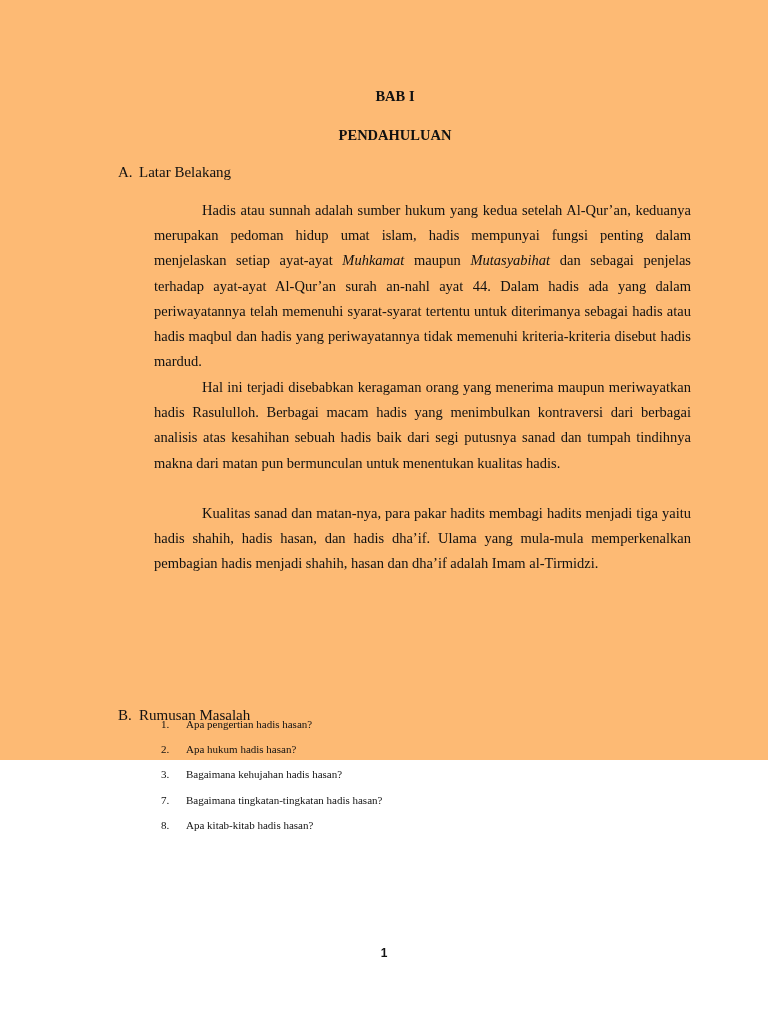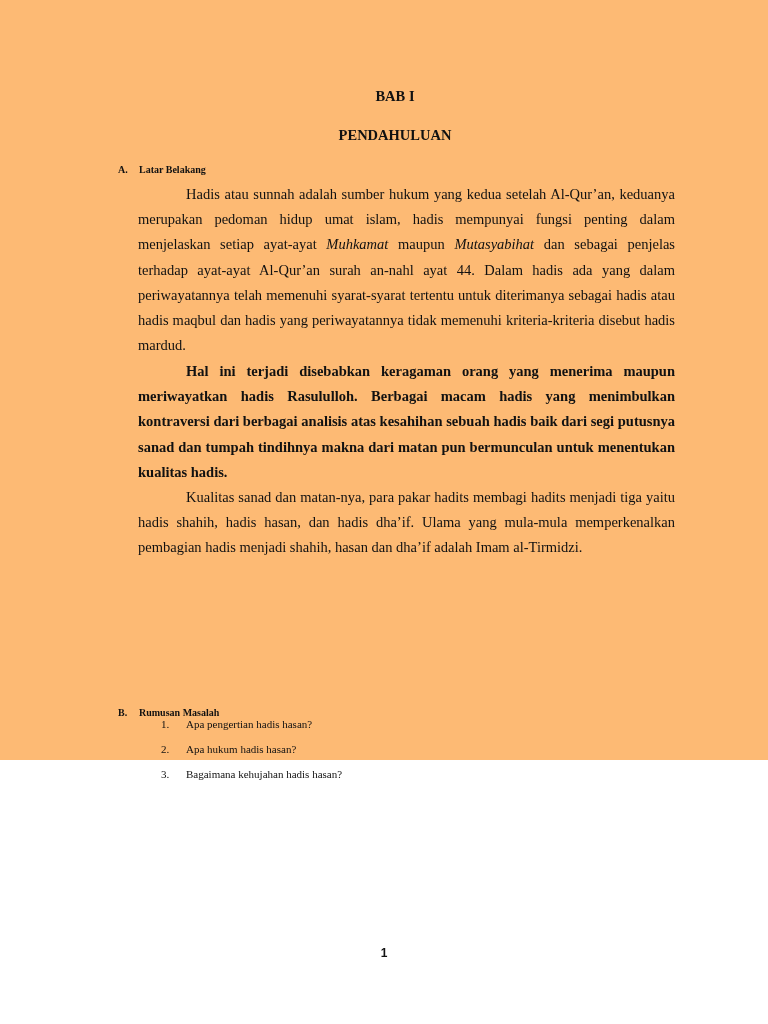--- a/index.html
+++ b/index.html
@@ -1,23 +1,23 @@
 <!DOCTYPE html>
 <html><head>
 <meta charset="utf-8">
 <style>
   html, body { margin: 0; padding: 0; background: #ffffff; }
   body { width: 768px; height: 1024px; position: relative; overflow: hidden;
          font-family: "Liberation Serif", "DejaVu Serif", serif; color: #111; }
   .page { position: absolute; left: 0; top: 0; width: 768px; height: 760px; background: #fdba74; }
   .center { position: absolute; left: 0; width: 790px; text-align: center; font-weight: bold; font-size: 14.5px; }
-  .heading { position: absolute; left: 118px; font-weight: bold; font-size: 10px; }
+  .heading { position: absolute; left: 118px; font-weight: normal; font-size: 15px; }
   .heading .lbl { display: inline-block; width: 21px; }
   .para { position: absolute; left: 138px; width: 537px; font-size: 14.5px; line-height: 25.2px;
-          text-align: justify; margin: 0; }
+          text-align: justify; margin: 16px; }
   .para .indent { display: inline-block; width: 48px; }
   .para em { font-style: italic; }
   .list { position: absolute; left: 161px; top: 712px; margin: 0; padding: 0; list-style: none; font-size: 11px; }
   .list li { height: 25.2px; line-height: 25.2px; }
   .list .num { display: inline-block; width: 25px; }
   .pagenum { position: absolute; top: 946px; left: 0; width: 768px; text-align: center; font-size: 12px; font-weight: bold; font-family: "Liberation Sans", sans-serif; }
 </style>
 </head>
 <body>
 
@@ -27,33 +27,35 @@
   <div class="center" style="top:127px;">PENDAHULUAN</div>
 
   <div class="heading" style="top:164px;">
     <span class="lbl">A.</span><span>Latar Belakang</span>
   </div>
 
   <p class="para" style="top:182px;">
     <span class="indent"></span><span>Hadis atau sunnah adalah sumber hukum yang kedua setelah Al-Qur’an, keduanya merupakan pedoman hidup umat islam, hadis mempunyai fungsi penting dalam menjelaskan setiap ayat-ayat </span><em>Muhkamat</em><span> maupun </span><em>Mutasyabihat</em><span> dan sebagai penjelas terhadap ayat-ayat Al-Qur’an surah an-nahl ayat 44. Dalam hadis ada yang dalam periwayatannya telah memenuhi syarat-syarat tertentu untuk diterimanya sebagai hadis atau hadis maqbul dan hadis yang periwayatannya tidak memenuhi kriteria-kriteria disebut hadis mardud.</span>
   </p>
 
-  <p class="para" style="top:359px;font-weight:bold;">
+  <p class="para" style="top:359px;">
     <span class="indent"></span><span>Hal ini terjadi disebabkan keragaman orang yang menerima maupun meriwayatkan hadis Rasululloh. Berbagai macam hadis yang menimbulkan kontraversi dari berbagai analisis atas kesahihan sebuah hadis baik dari segi putusnya sanad dan tumpah tindihnya makna dari matan pun bermunculan untuk menentukan kualitas hadis.</span>
   </p>
 
   <p class="para" style="top:485px;">
     <span class="indent"></span><span>Kualitas sanad dan matan-nya, para pakar hadits membagi hadits menjadi tiga yaitu hadis shahih, hadis hasan, dan hadis dha’if. Ulama yang mula-mula memperkenalkan pembagian hadis menjadi shahih, hasan dan dha’if adalah Imam al-Tirmidzi.</span>
   </p>
 
 
   <div class="heading" style="top:691px;margin-top:16px;">
     <span class="lbl">B.</span><span>Rumusan Masalah</span>
   </div>
 
   <ol class="list">
     <li><span class="num">1.</span><span>Apa pengertian hadis hasan?</span></li>
     <li><span class="num">2.</span><span>Apa hukum hadis hasan?</span></li>
     <li><span class="num">3.</span><span>Bagaimana kehujahan hadis hasan?</span></li>
+    <li><span class="num">7.</span><span>Bagaimana tingkatan-tingkatan hadis hasan?</span></li>
+    <li><span class="num">8.</span><span>Apa kitab-kitab hadis hasan?</span></li>
   </ol>
 
   <div class="pagenum">1</div>
 </div>
 
 </body></html>

